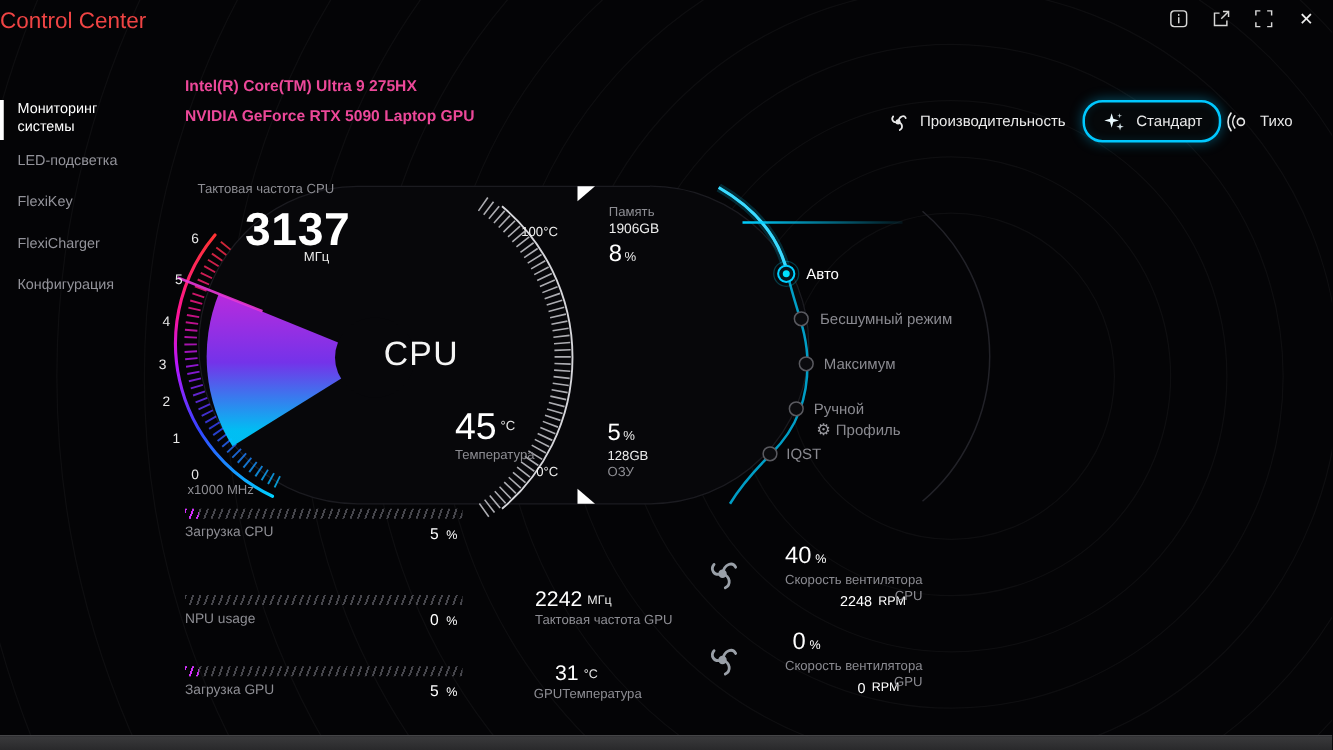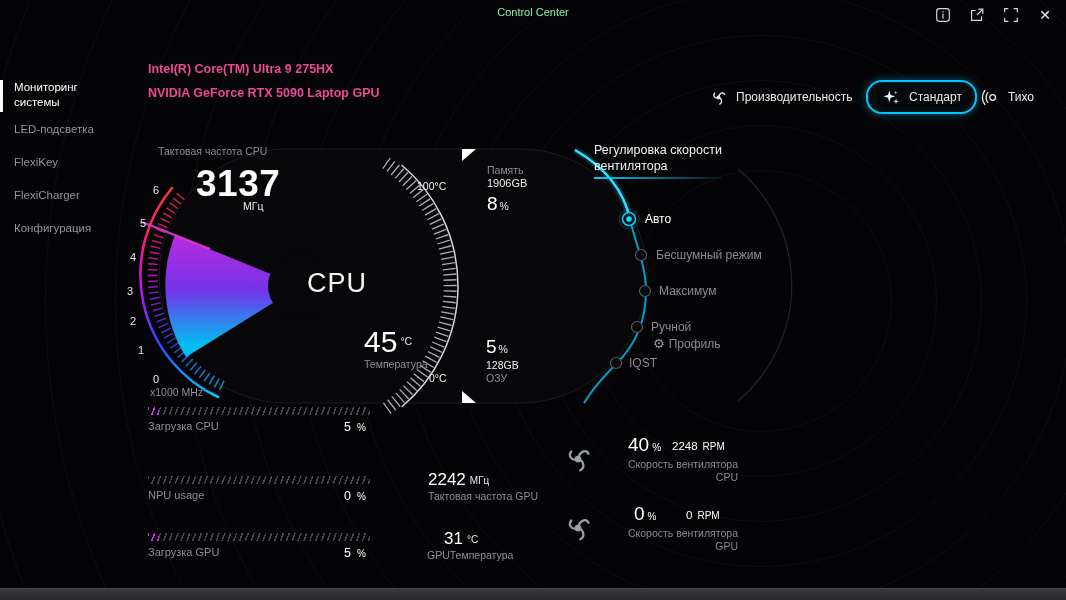--- a/index.html
+++ b/index.html
@@ -5,21 +5,21 @@
   html,body{margin:0;padding:0;background:#040406;width:1066px;height:600px;overflow:hidden;
     font-family:"Liberation Sans","DejaVu Sans",sans-serif;-webkit-font-smoothing:antialiased;}
   .app{position:relative;width:1066px;height:600px;background:#040406;overflow:hidden;color:#e8e8e8;}
   .abs{position:absolute;}
   
   .ring{position:absolute;border:1px solid rgba(255,255,255,.045);border-radius:50%;
     left:calc(760px - var(--r)*1px);top:calc(300px - var(--r)*1px);
     width:calc(var(--r)*2px);height:calc(var(--r)*2px);pointer-events:none;}
   
   .titlebar{position:absolute;left:0;top:0;width:1066px;height:28px;}
-  .title{position:absolute;left:0;right:0;top:6px;text-align:center;font-size:11px;color:#86efac;}
+  .title{position:absolute;left:0;right:0;top:6px;font-size:18px;color:#ef4444;}
   .win-icons{position:absolute;right:10px;top:4px;display:flex;gap:12px;align-items:center;}
   .win-btn{width:22px;height:22px;display:flex;align-items:center;justify-content:center;cursor:pointer;}
   .win-btn svg{width:18px;height:18px;}
   .close-x{font-size:14px;color:#eee;line-height:1;}
   
   .side-item{position:absolute;left:14px;width:104px;font-size:11.5px;color:#93939a;line-height:15px;cursor:pointer;}
   .side-item.active{color:#ffffff;}
   .active-bar{position:absolute;left:0;top:80px;width:3px;height:32px;background:#fff;}
   
   .hw-name{position:absolute;left:148px;font-size:12.5px;font-weight:700;color:#ec4899;}
@@ -51,21 +51,21 @@
   .meter-val .u{font-size:10px;}
   
   .stat-num{font-size:17px;color:#fff;font-weight:400;display:flex;align-items:center;gap:4px;}
   .stat-num .u{font-size:10px;color:#e8e8e8;}
   .stat-lbl{position:absolute;font-size:10.5px;color:#8d8d93;white-space:nowrap;}
   
   .fan-icon{position:absolute;color:#9aa0a8;}
   .fan-icon svg{width:36px;height:36px;}
   .fan-pct{position:absolute;font-size:19px;color:#fff;display:flex;align-items:baseline;gap:3px;}
   .fan-pct .u{font-size:10px;}
-  .fan-rpm{position:absolute;font-size:11.5px;color:#fff;display:flex;align-items:flex-end;gap:5px;}
+  .fan-rpm{position:absolute;font-size:11.5px;color:#fff;display:flex;align-items:flex-start;gap:5px;margin-top:36px;}
   .fan-rpm .u{font-size:10px;}
   .fan-lbl{position:absolute;width:130px;font-size:10.5px;color:#8a8a90;line-height:13px;text-align:right;}
   .bottom-strip{position:absolute;left:0;bottom:0;width:1066px;height:11px;background:linear-gradient(#3a3a3c,#29292b);border-top:1px solid #454547;}
   svg text{font-family:"Liberation Sans","DejaVu Sans",sans-serif;}
 </style>
 </head>
 <body>
 
 <div class="app">
 
@@ -238,21 +238,20 @@
     <span class="unit-sm" style="margin-top:7px">%</span>
   </div>
 
   <div class="abs" style="left:486px;top:336px;display:flex;align-items:flex-start;gap:2px">
     <span class="mid-num">5</span>
     <span class="unit-sm" style="margin-top:7px">%</span>
   </div>
   <div class="abs white" style="left:486px;top:359px;font-size:10.5px">128GB</div>
   <div class="abs lbl" style="left:486px;top:372px">ОЗУ</div>
 
-  <div class="fan-title">Регулировка скорости вентилятора</div>
   <div class="fan-underline"></div>
   <div class="fan-opt selected" style="left:645px;top:212px">Авто</div>
   <div class="fan-opt" style="left:656px;top:248px">Бесшумный режим</div>
   <div class="fan-opt" style="left:659px;top:284px">Максимум</div>
   <div class="fan-opt" style="left:651px;top:320px">Ручной</div>
   <div class="fan-opt" style="left:653px;top:336px">
     <span class="gear">⚙</span><span>Профиль</span>
   </div>
   <div class="fan-opt" style="left:629px;top:356px">IQST</div>
 

